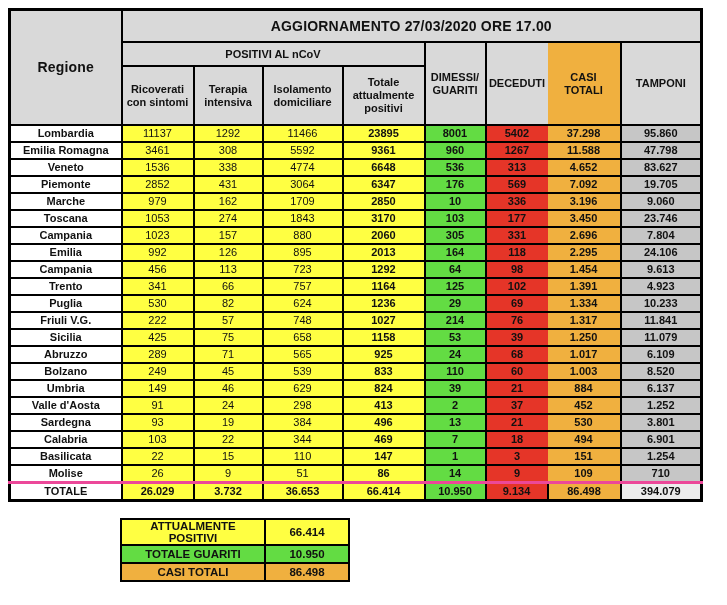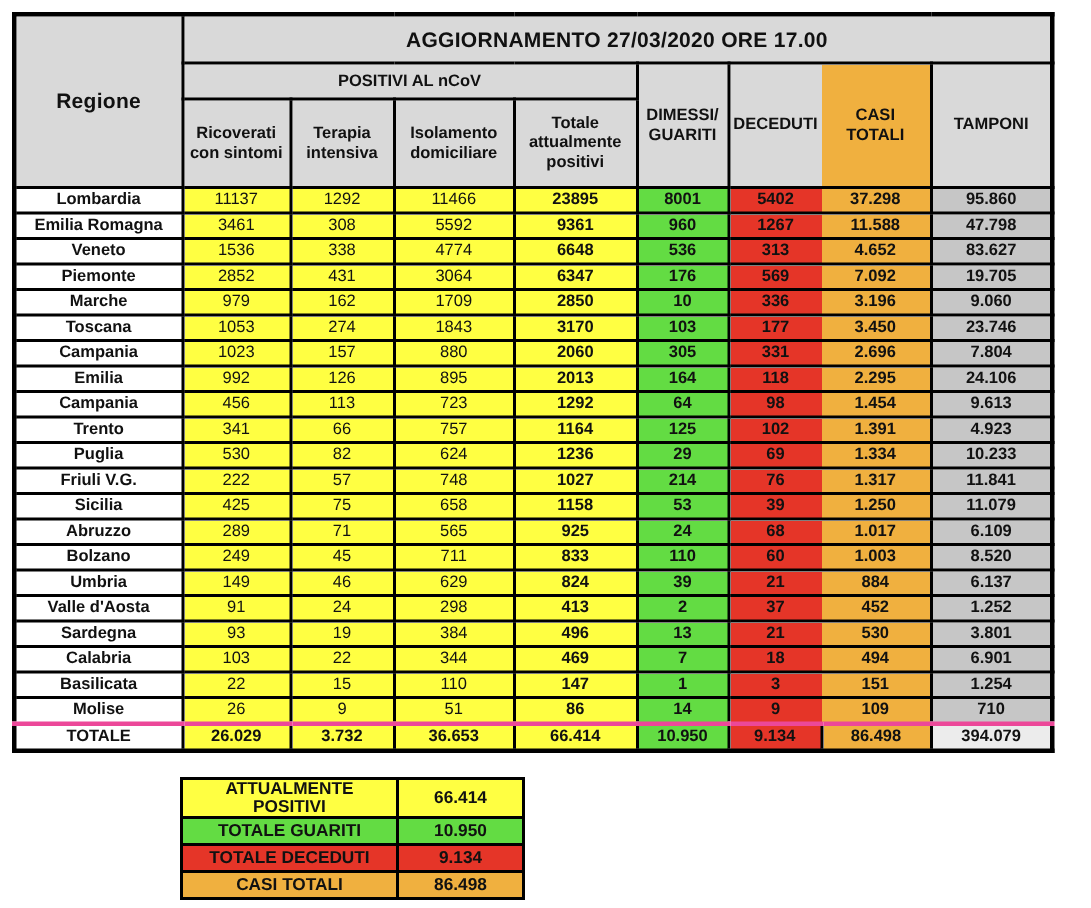--- a/index.html
+++ b/index.html
@@ -265,21 +265,21 @@
           <td class="c-yellow b">925</td>
           <td class="c-green b">24</td>
           <td class="c-red b no-right">68</td>
           <td class="c-orange b no-left">1.017</td>
           <td class="c-gray b">6.109</td>
         </tr>
         <tr>
           <td class="c-region">Bolzano</td>
           <td class="c-yellow">249</td>
           <td class="c-yellow">45</td>
-          <td class="c-yellow">711</td>
+          <td class="c-yellow">539</td>
           <td class="c-yellow b">833</td>
           <td class="c-green b">110</td>
           <td class="c-red b no-right">60</td>
           <td class="c-orange b no-left">1.003</td>
           <td class="c-gray b">8.520</td>
         </tr>
         <tr>
           <td class="c-region">Umbria</td>
           <td class="c-yellow">149</td>
           <td class="c-yellow">46</td>
@@ -367,23 +367,19 @@
     <tbody>
         <tr>
           <td class="c-yellow">ATTUALMENTE POSITIVI</td>
           <td class="c-yellow">66.414</td>
         </tr>
         <tr>
           <td class="c-green">TOTALE GUARITI</td>
           <td class="c-green">10.950</td>
         </tr>
         <tr>
-          <td class="c-red">TOTALE DECEDUTI</td>
-          <td class="c-red">9.134</td>
-        </tr>
-        <tr>
           <td class="c-orange">CASI TOTALI</td>
           <td class="c-orange">86.498</td>
         </tr>
       </tbody>
   </table>
 
 </div>
 
 </body></html>

